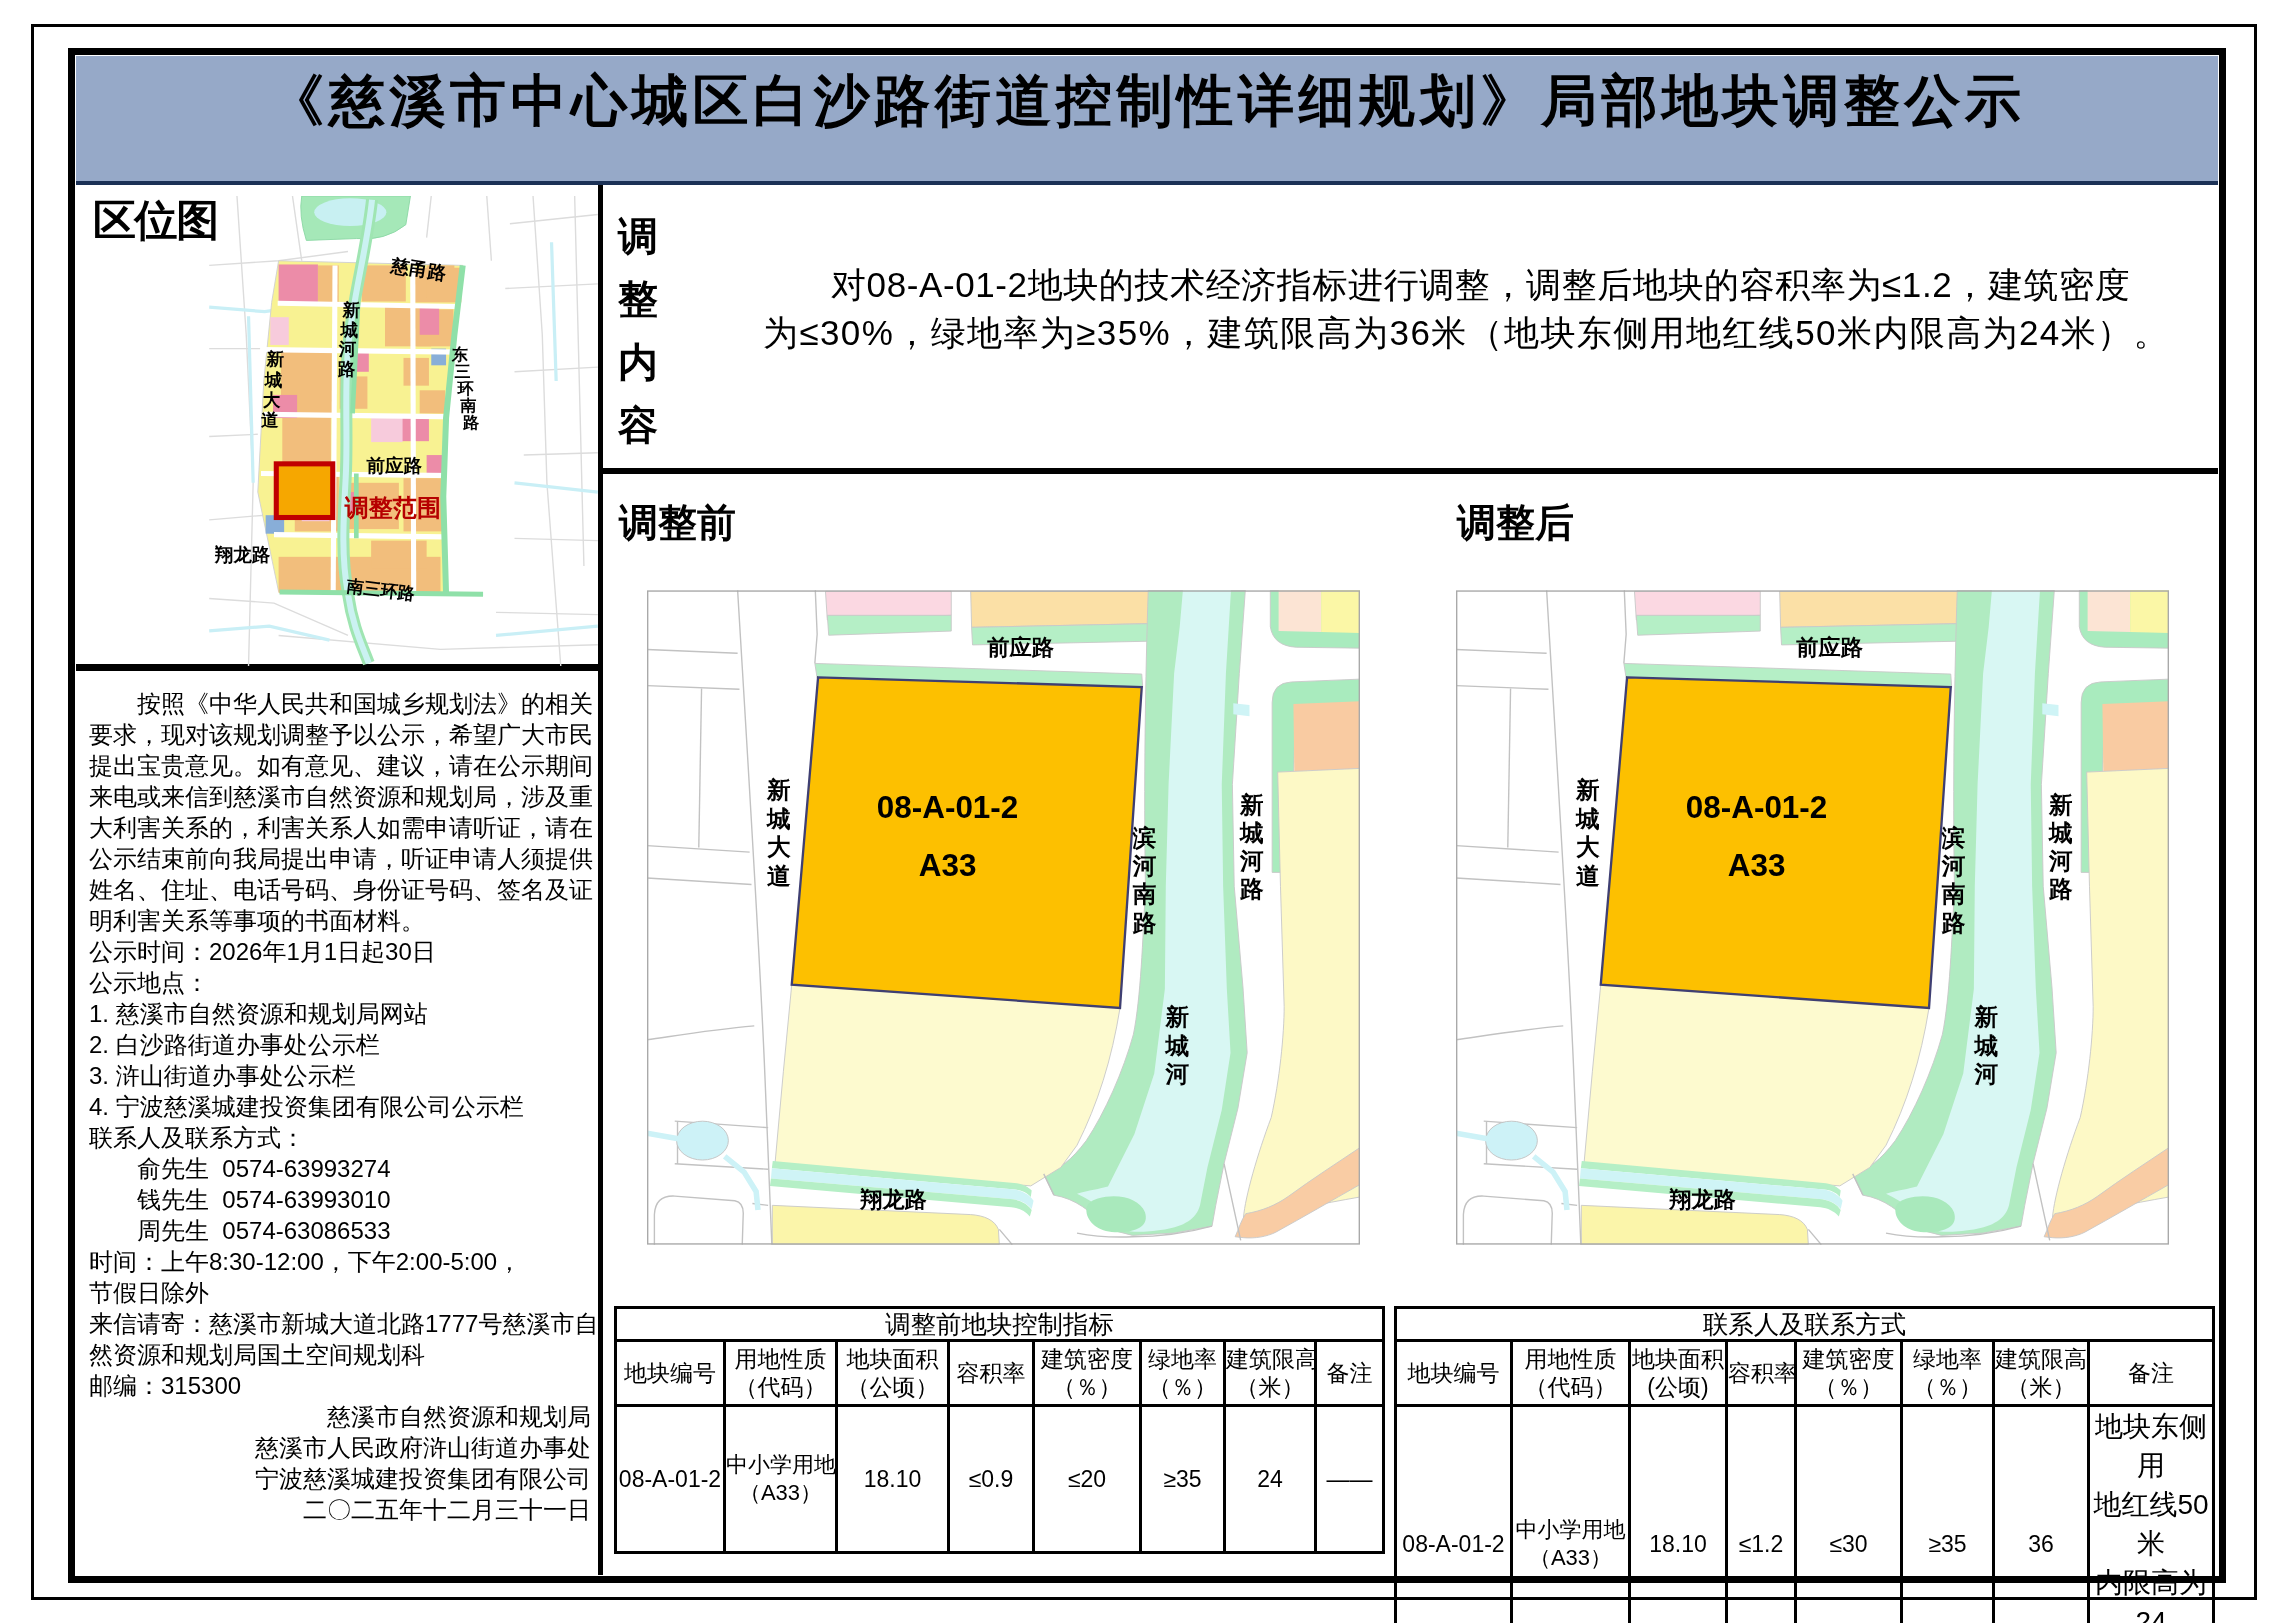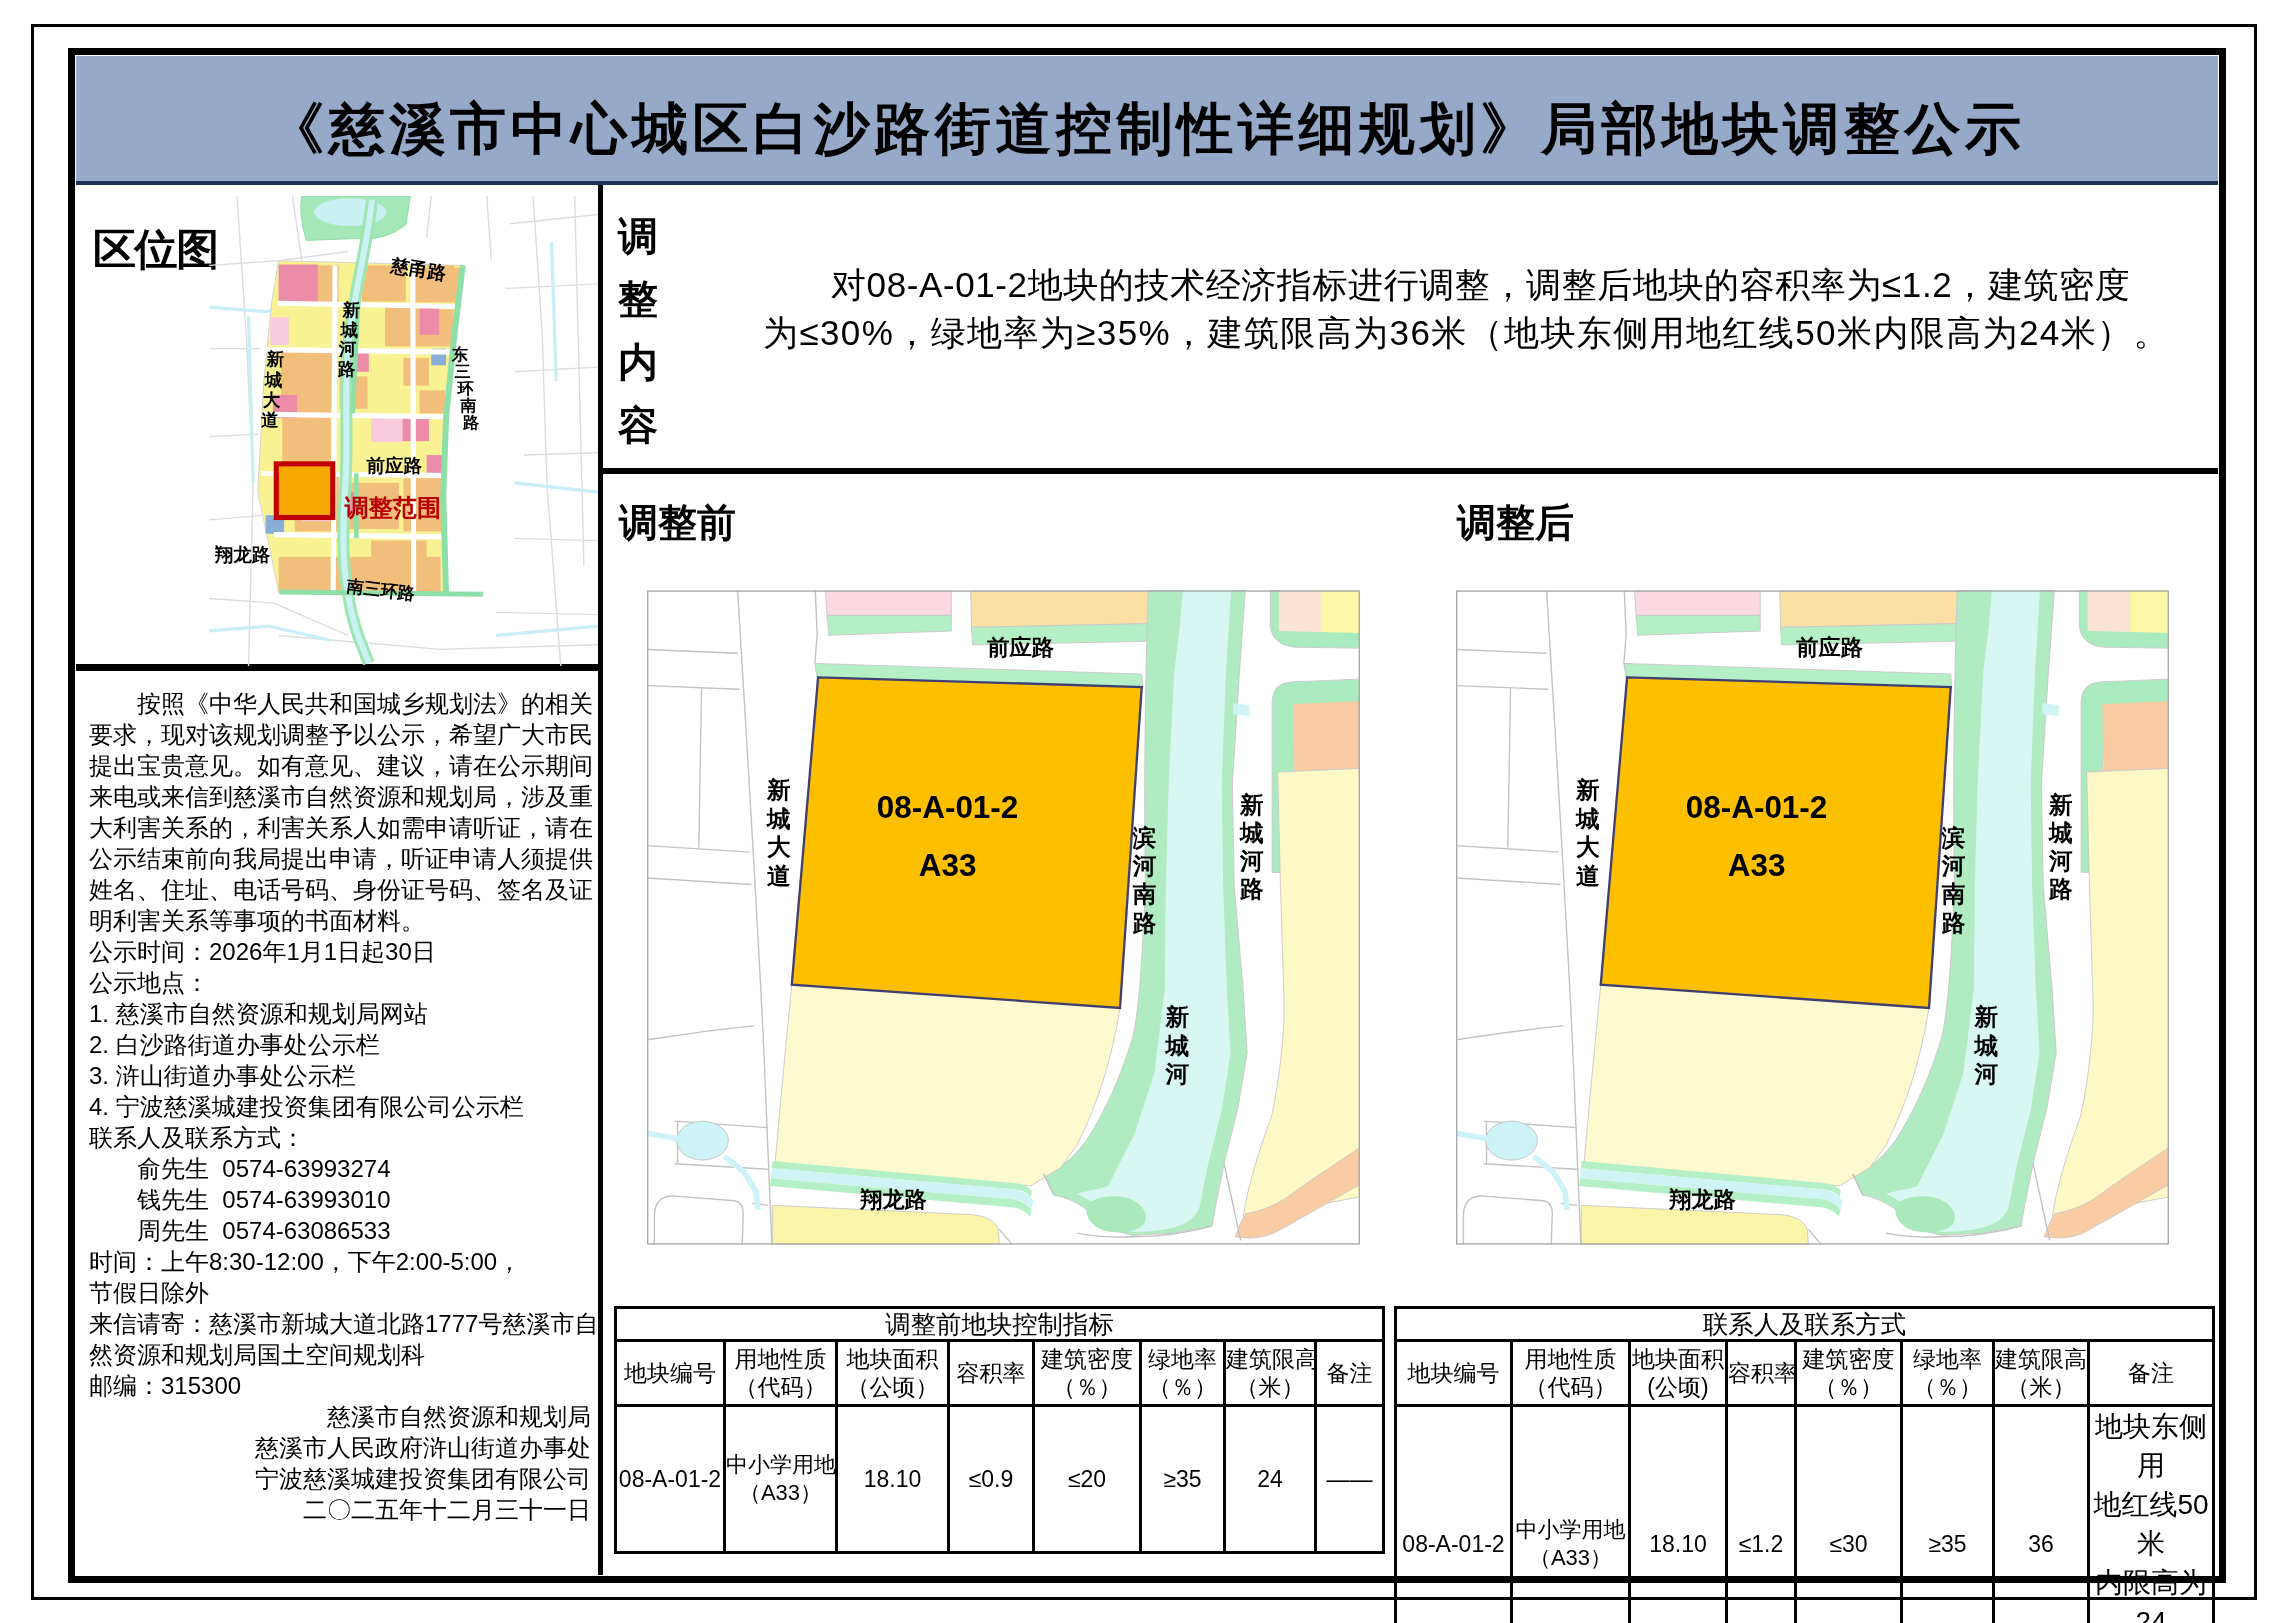--- a/index.html
+++ b/index.html
@@ -16,29 +16,29 @@
 </style>
 </head>
 <body>
 
 <div class="abs" style="left:30.5px;top:24px;width:2226px;height:1576px;border:3.7px solid #000;box-sizing:border-box;"></div>
 
 <div class="abs" style="left:68px;top:48px;width:2158px;height:1535px;border:7.9px solid #000;box-sizing:border-box;"></div>
 
 <div class="abs" style="left:76px;top:56px;width:2142px;height:129px;background:#96A9C8;border-bottom:4.6px solid #1B3156;box-sizing:border-box;"></div>
 
-<div class="abs serifb" style="left:76px;top:92px;width:2142px;text-align:center;font-size:56px;color:#000;white-space:nowrap;letter-spacing:4.6px;">《慈溪市中心城区白沙路街道控制性详细规划》局部地块调整公示</div>
+<div class="abs serifb" style="left:76px;top:64px;width:2142px;text-align:center;font-size:56px;color:#000;white-space:nowrap;letter-spacing:4.6px;">《慈溪市中心城区白沙路街道控制性详细规划》局部地块调整公示</div>
 
 <div class="abs" style="left:598px;top:185px;width:5.1px;height:1390px;background:#000;"></div>
 
 <div class="abs" style="left:76px;top:664px;width:522px;height:6.5px;background:#000;"></div>
 
 <div class="abs" style="left:603px;top:468px;width:1615px;height:5.6px;background:#000;"></div>
 
-<div class="abs serifb" style="left:93px;top:199px;font-size:43px;line-height:1;letter-spacing:-1.4px;margin-top:29px;">区位图</div>
+<div class="abs serifb" style="left:93px;top:199px;font-size:43px;line-height:1;letter-spacing:-1.4px;">区位图</div>
 
 <svg class="abs" style="left:209px;top:196px;" width="389" height="470" viewBox="0 0 840 1016" font-family="Liberation Sans, sans-serif" font-weight="bold">
 
   <g stroke="#DCDCDC" stroke-width="3" fill="none">
     <path d="M60,0 L80,300 L95,620 L85,1016"></path>
     <path d="M0,150 L150,140 L300,120"></path>
     <path d="M0,330 L110,330"></path>
     <path d="M0,520 L105,515"></path>
     <path d="M0,700 L120,690"></path>
     <path d="M0,870 L140,880 L300,950"></path>

